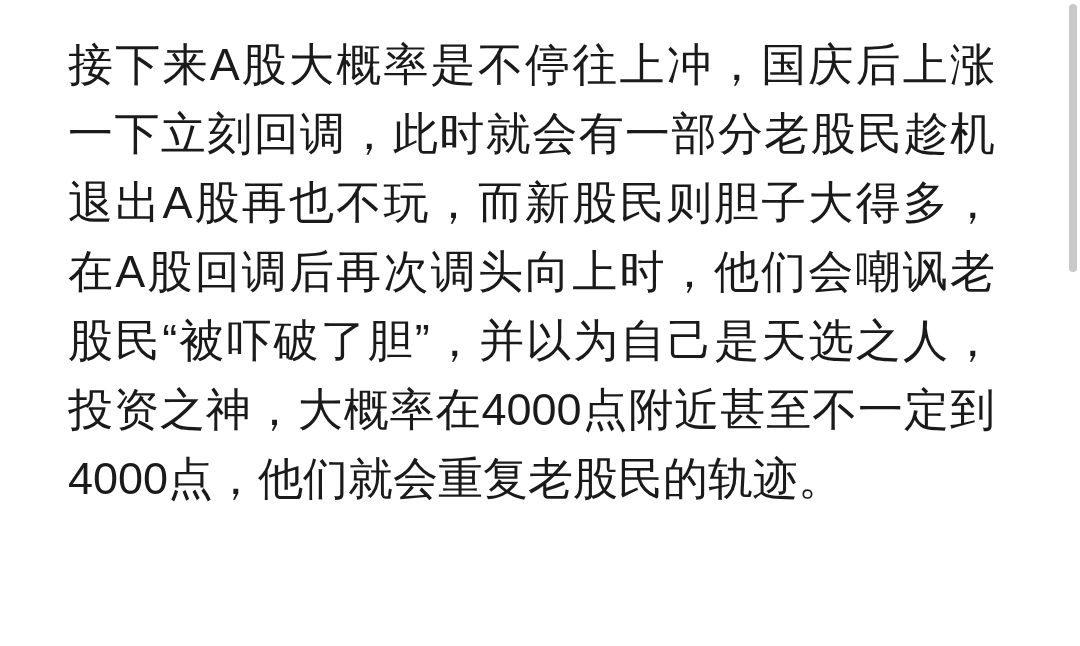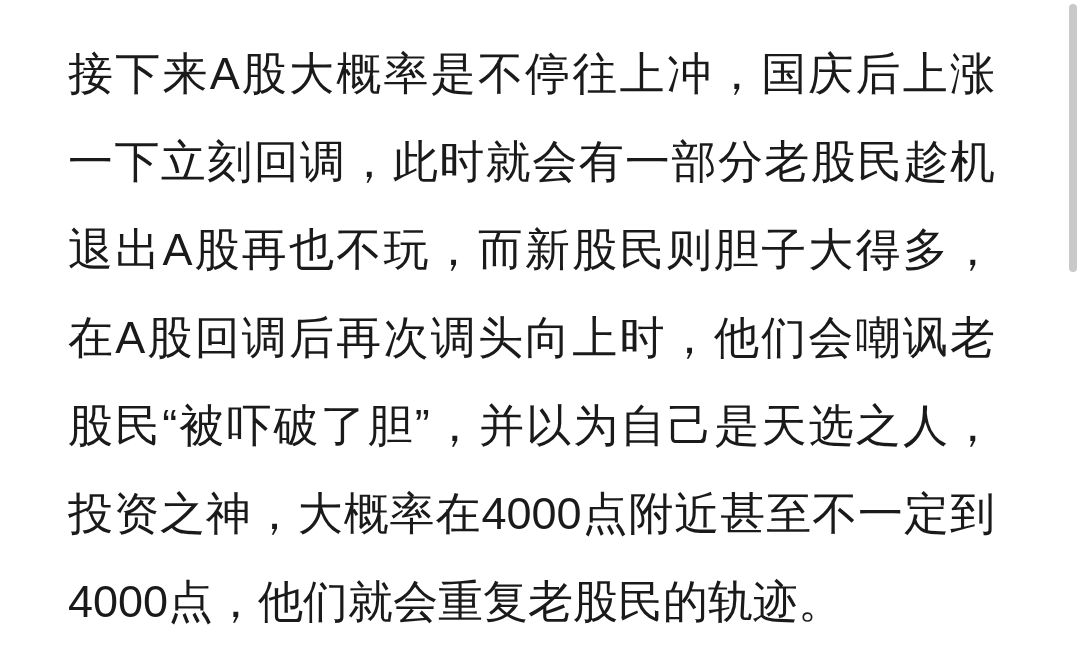--- a/index.html
+++ b/index.html
@@ -25,21 +25,21 @@
     position: absolute;
     left: 0;
     top: 0;
     width: 1040px;
     height: 646px;
     box-sizing: border-box;
     padding: 30px 45px 20px 68px;
   }
   .article-text {
     font-size: 45px;
-    line-height: 88px;
+    line-height: 69px;
     color: #1a1a1a;
     letter-spacing: 0px;
     text-align: justify;
     text-justify: inter-ideograph;
     font-weight: 400;
     white-space: pre-wrap;
     word-break: break-all;
     font-family: "Liberation Sans", "DejaVu Sans", sans-serif;
   }
   .scrollbar-track {

